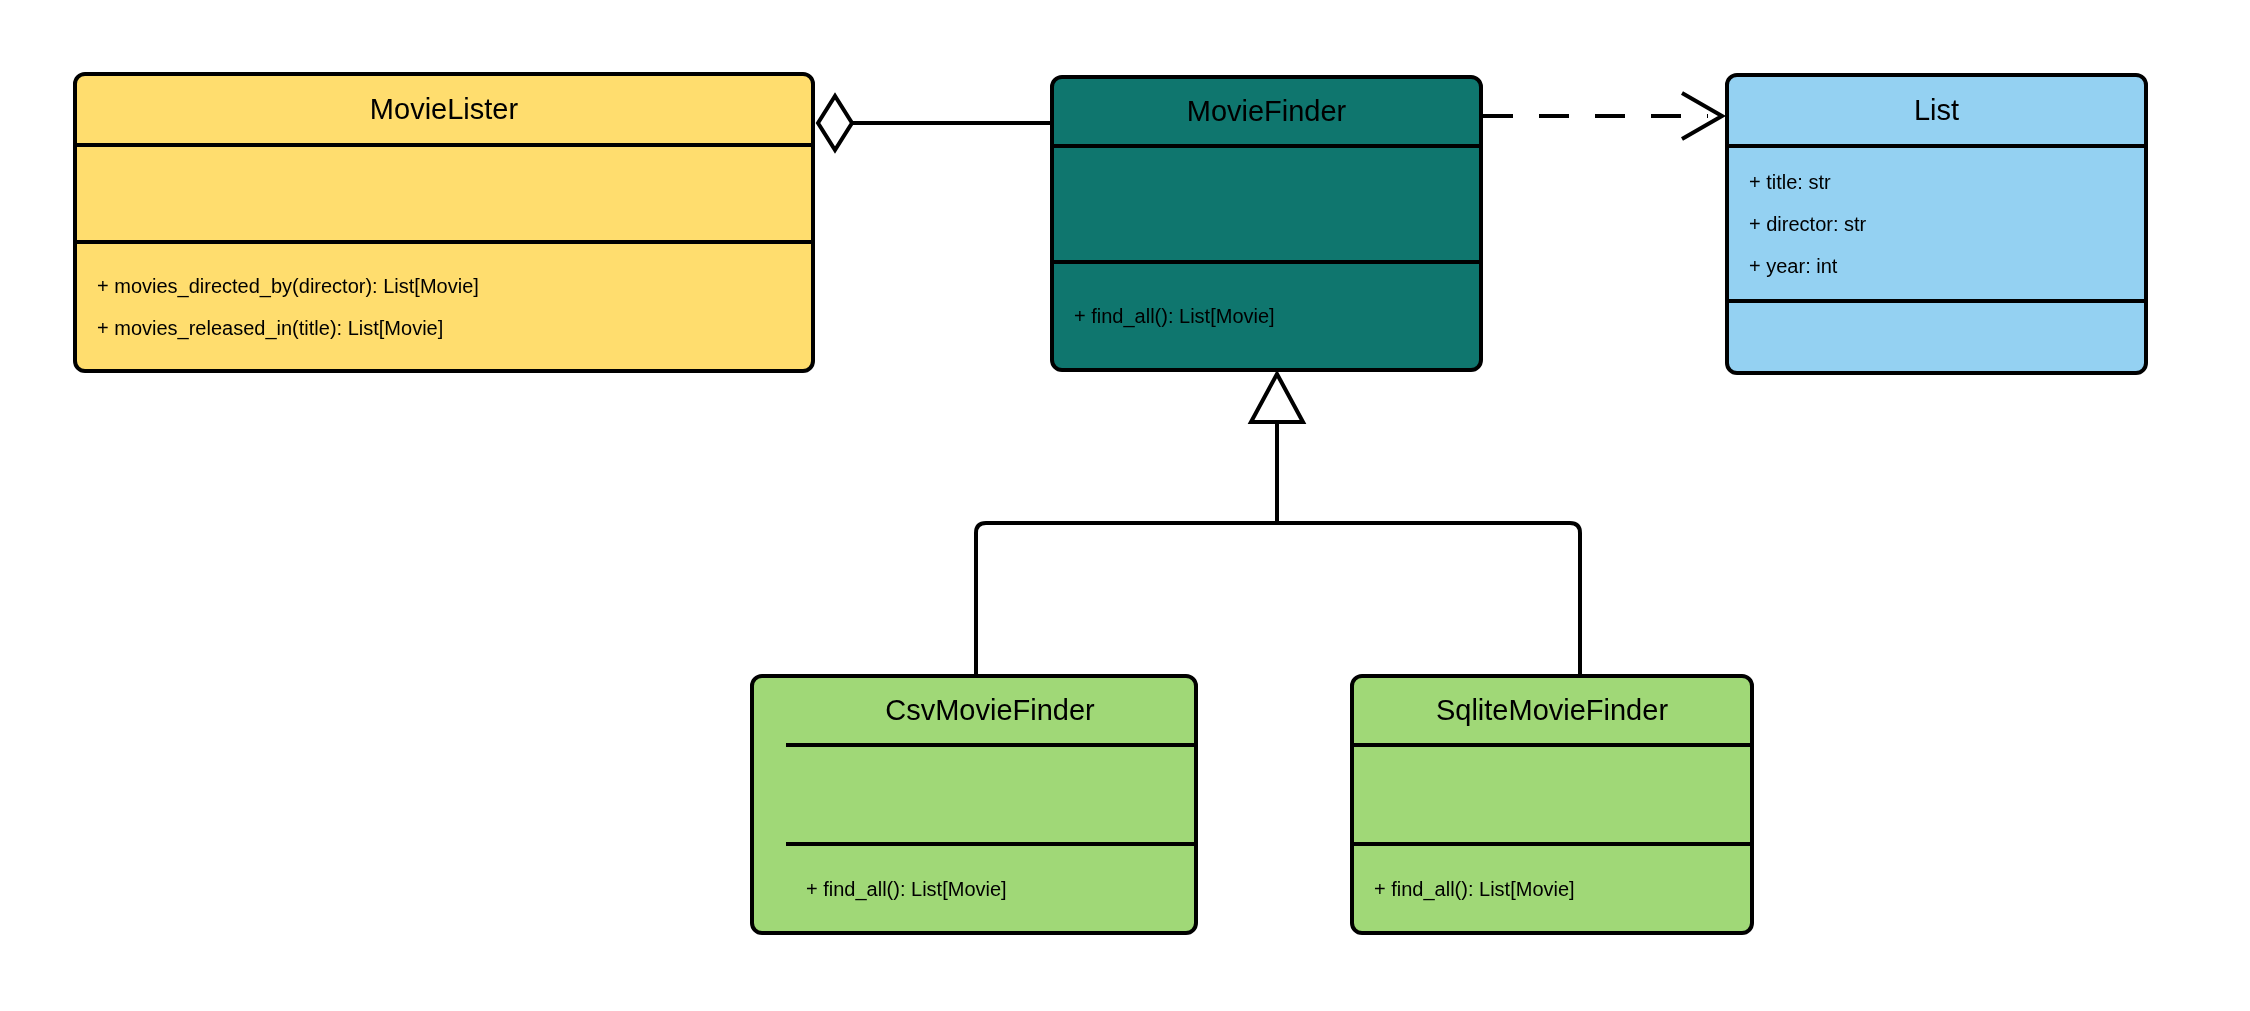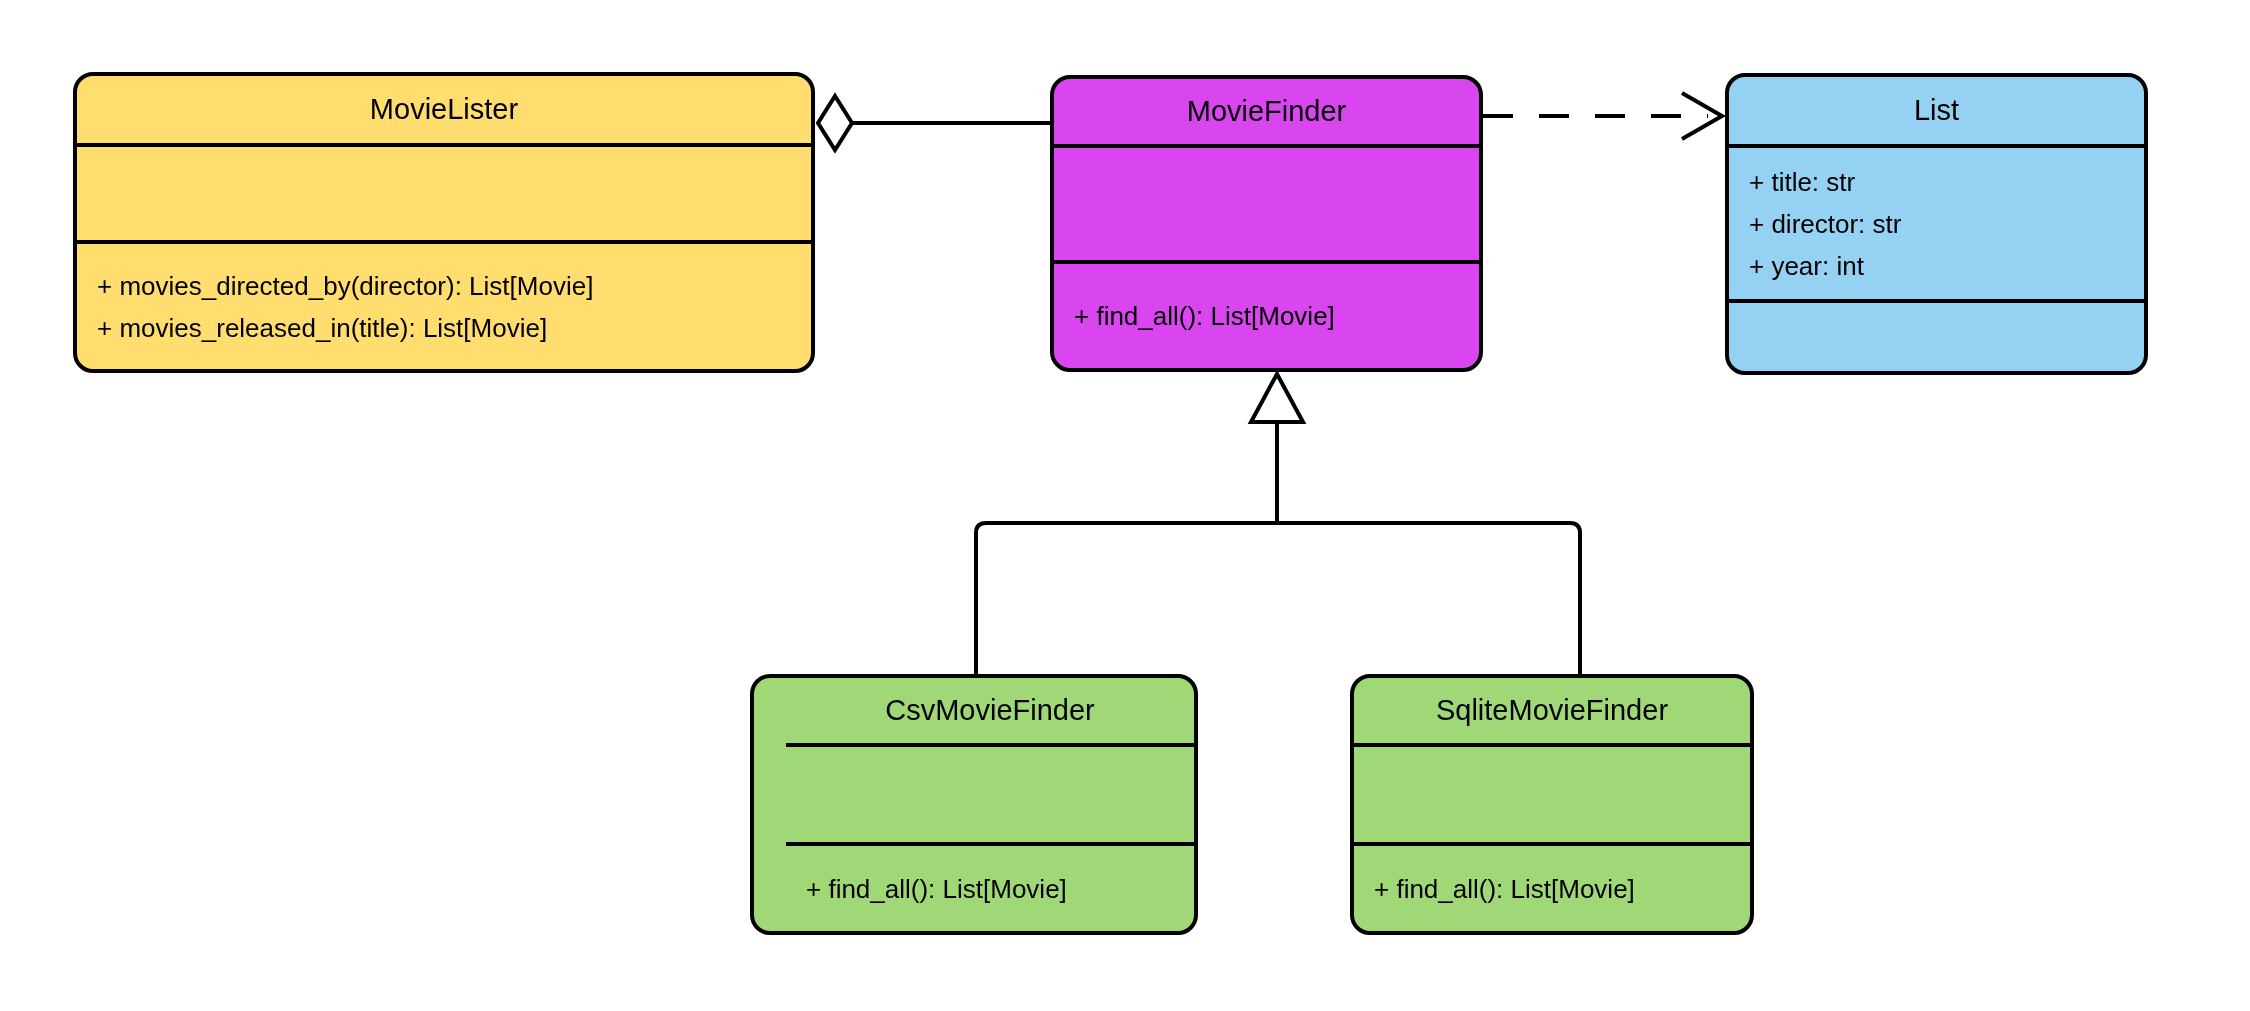--- a/index.html
+++ b/index.html
@@ -12,21 +12,21 @@
     position: relative;
     width: 2250px;
     height: 1011px;
     background: #FFFFFF;
     overflow: hidden;
   }
   .uml-class {
     position: absolute;
     box-sizing: border-box;
     border: 4px solid #000000;
-    border-radius: 20px;
+    border-radius: 12px;
     display: flex;
     flex-direction: column;
     overflow: hidden;
     color: #000000;
   }
   .uml-class .title {
     display: flex;
     align-items: center;
     justify-content: center;
     font-size: 29px;
@@ -36,21 +36,21 @@
     border-top: 4px solid #000000;
     box-sizing: border-box;
     display: flex;
     flex-direction: column;
     justify-content: center;
     padding-left: 20px;
     flex: 0 0 auto;
   }
   .uml-class .compartment.grow { flex: 1 1 auto; }
   .uml-class .member {
-    font-size: 26px;
+    font-size: 20px;
     line-height: 42px;
     white-space: nowrap;
   }
   svg.overlay {
     position: absolute;
     left: 0;
     top: 0;
     pointer-events: none;
   }
 </style>
@@ -80,21 +80,21 @@
 
   <div class="uml-class" style="left: 73px; top: 72px; width: 742px; height: 301px; background-color: rgb(255, 221, 110);">
     <div class="title" style="height:67px">MovieLister</div>
     <div class="compartment" style="height:97px"></div>
     <div class="compartment grow">
       <div class="member">+ movies_directed_by(director): List[Movie]</div>
       <div class="member">+ movies_released_in(title): List[Movie]</div>
     </div>
   </div>
 
-  <div class="uml-class" style="left: 1050px; top: 75px; width: 433px; height: 297px; background-color: #d946ef;">
+  <div class="uml-class" style="left: 1050px; top: 75px; width: 433px; height: 297px; background-color: #0f766e;">
     <div class="title" style="height:65px">MovieFinder</div>
     <div class="compartment" style="height:116px"></div>
     <div class="compartment grow">
       <div class="member">+ find_all(): List[Movie]</div>
     </div>
   </div>
 
   <div class="uml-class" style="left: 1725px; top: 73px; width: 423px; height: 302px; background-color: rgb(148, 209, 242);">
     <div class="title" style="height:67px">List</div>
     <div class="compartment" style="height:155px">

